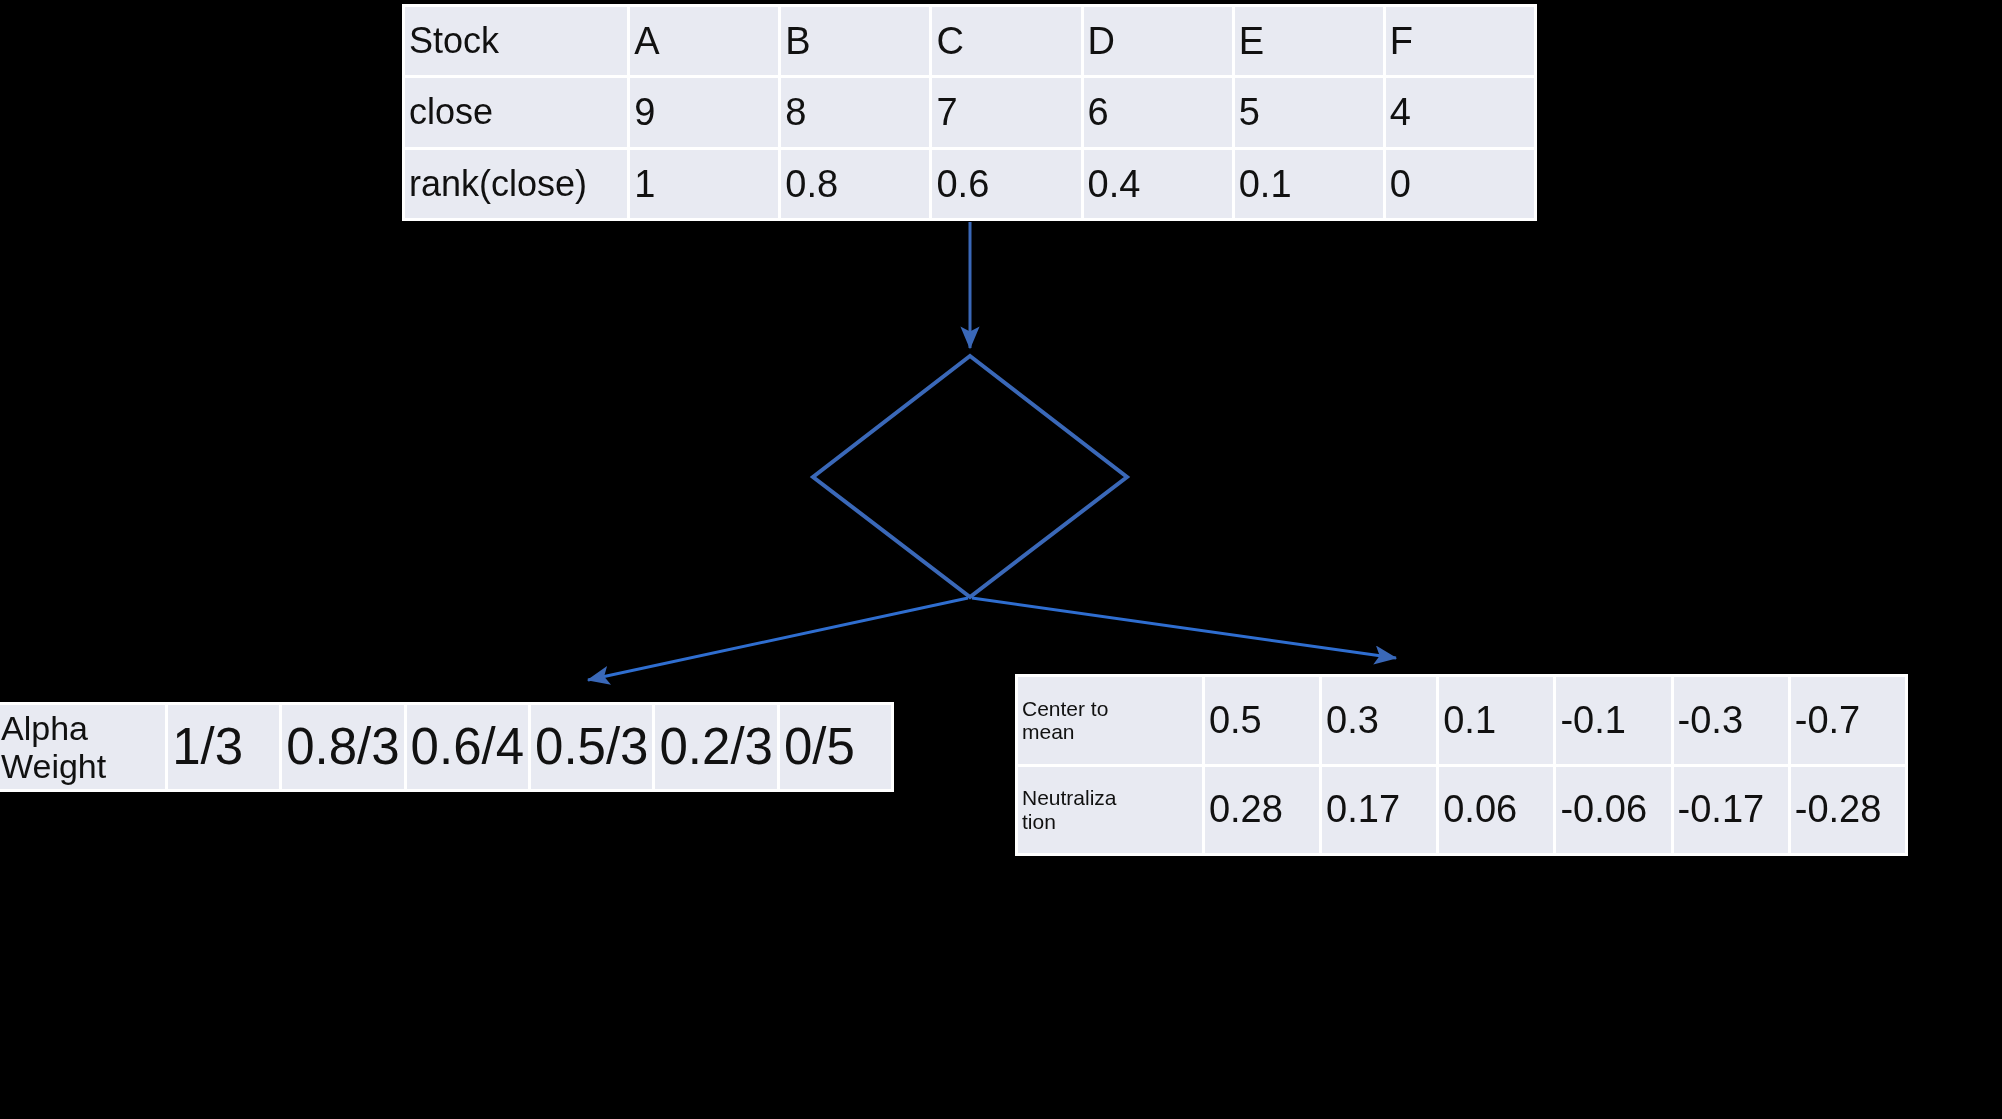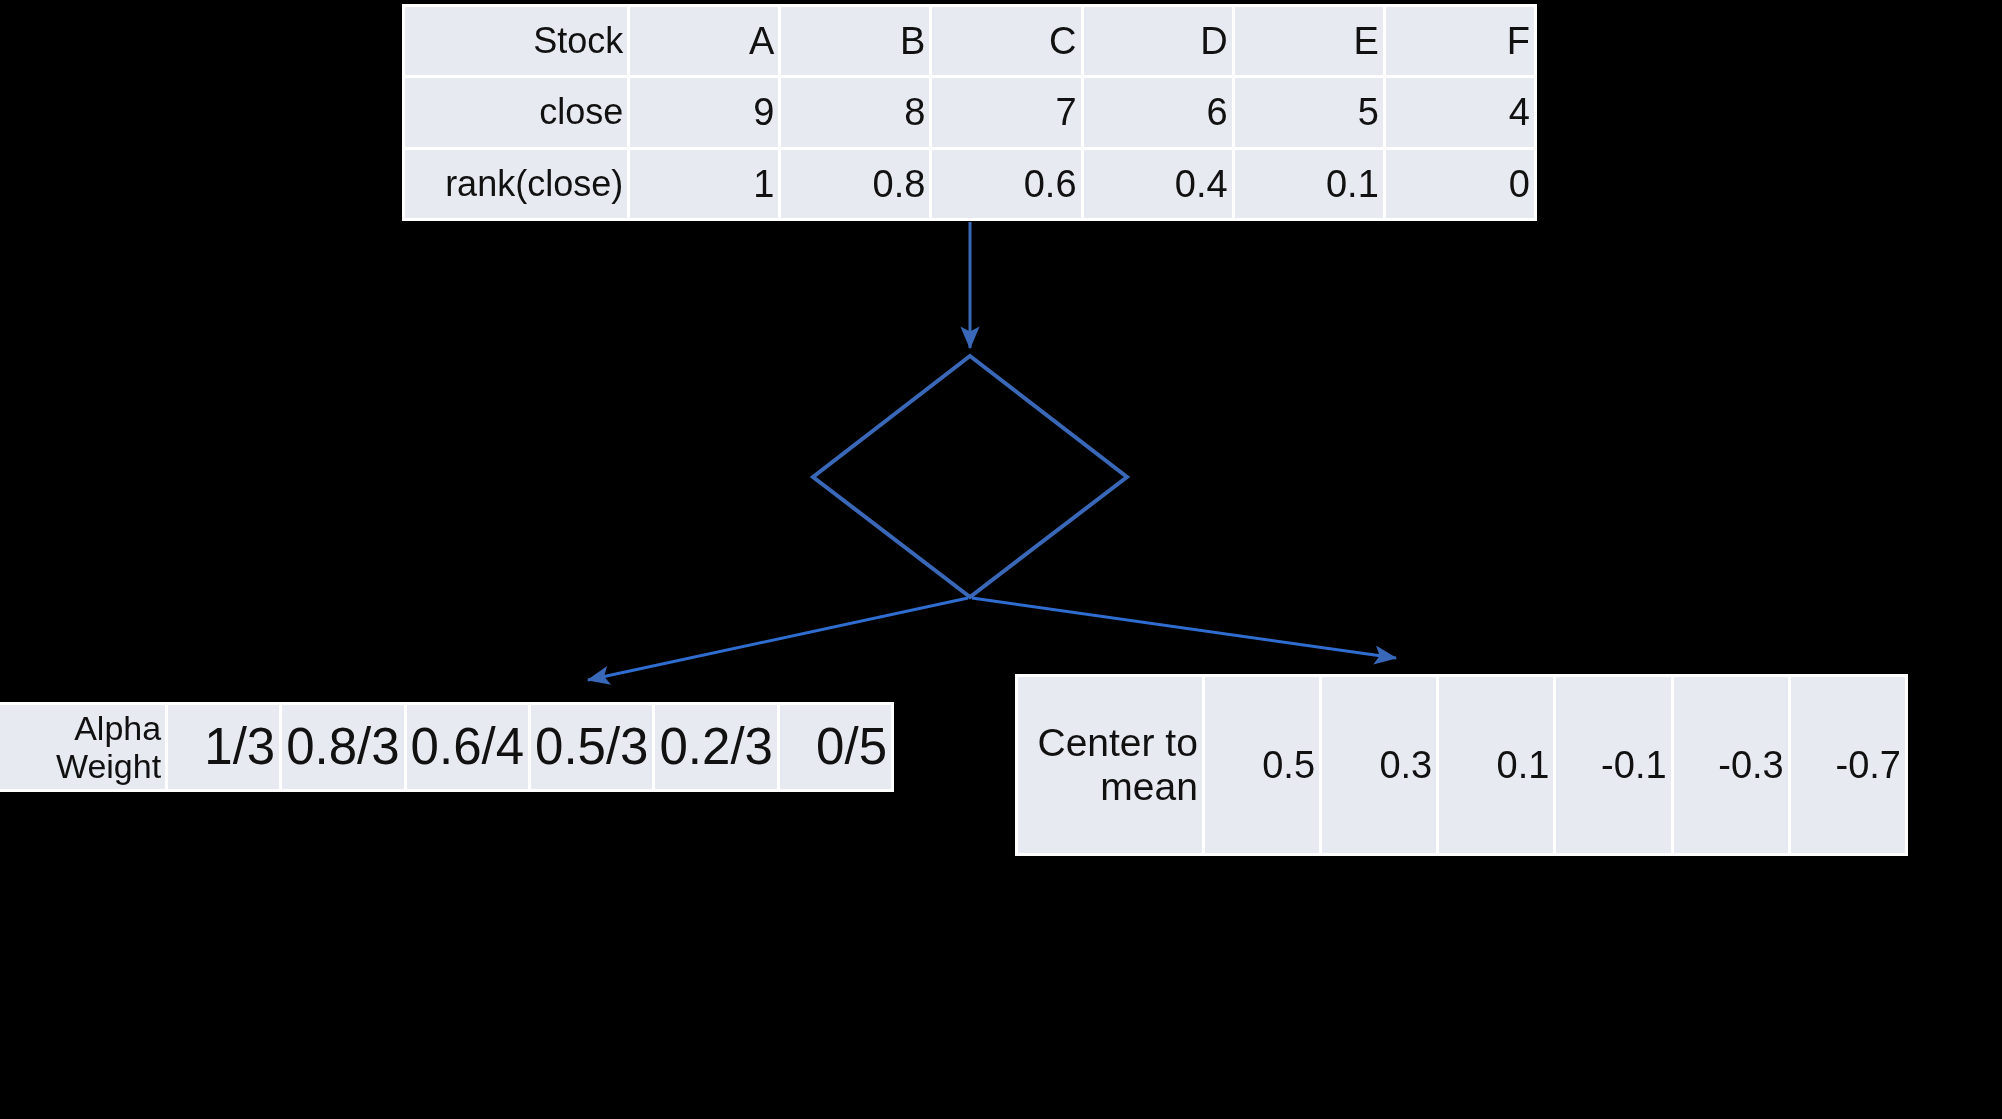--- a/index.html
+++ b/index.html
@@ -24,21 +24,21 @@
     border-collapse: separate;
     border-spacing: 3px;
     background: #ffffff;
     box-sizing: border-box;
   }
   .flow-row { display: table-row; }
   .flow-cell {
     display: table-cell;
     background: #e8eaf2;
     color: #111111;
-    text-align: right;
+    text-align: left;
     vertical-align: middle;
     font-size: 38px;
     line-height: 1.12;
     padding: 2px 4px;
     white-space: pre-line;
     box-sizing: border-box;
   }
   .flow-cell.label-cell { font-size: 36px; }
 
   
@@ -64,21 +64,21 @@
   #alpha-table .flow-cell.cN { width: 118px; }
 
   
   #neutral-table {
     left: 1015px;
     top: 674px;
     width: 893px;
     height: 182px;
   }
   #neutral-table .flow-cell { height: 85px; font-size: 38px; }
-  #neutral-table .flow-cell.c0 { width: 182px; font-size: 39px; }
+  #neutral-table .flow-cell.c0 { width: 182px; font-size: 21px; }
   #neutral-table .flow-cell.cN { width: 113px; margin-left: 16px; }
 
   
   #flow-svg {
     position: absolute;
     left: 0;
     top: 0;
     width: 2002px;
     height: 1119px;
     pointer-events: none;
@@ -152,15 +152,25 @@
     <div class="flow-row">
       <div class="flow-cell label-cell c0">Center to
 mean</div>
       <div class="flow-cell cN">0.5</div>
       <div class="flow-cell cN">0.3</div>
       <div class="flow-cell cN">0.1</div>
       <div class="flow-cell cN">-0.1</div>
       <div class="flow-cell cN">-0.3</div>
       <div class="flow-cell cN">-0.7</div>
     </div>
+    <div class="flow-row">
+      <div class="flow-cell label-cell c0">Neutraliza
+tion</div>
+      <div class="flow-cell cN">0.28</div>
+      <div class="flow-cell cN">0.17</div>
+      <div class="flow-cell cN">0.06</div>
+      <div class="flow-cell cN">-0.06</div>
+      <div class="flow-cell cN">-0.17</div>
+      <div class="flow-cell cN">-0.28</div>
+    </div>
   </div>
 
 </div>
 
 </body></html>

